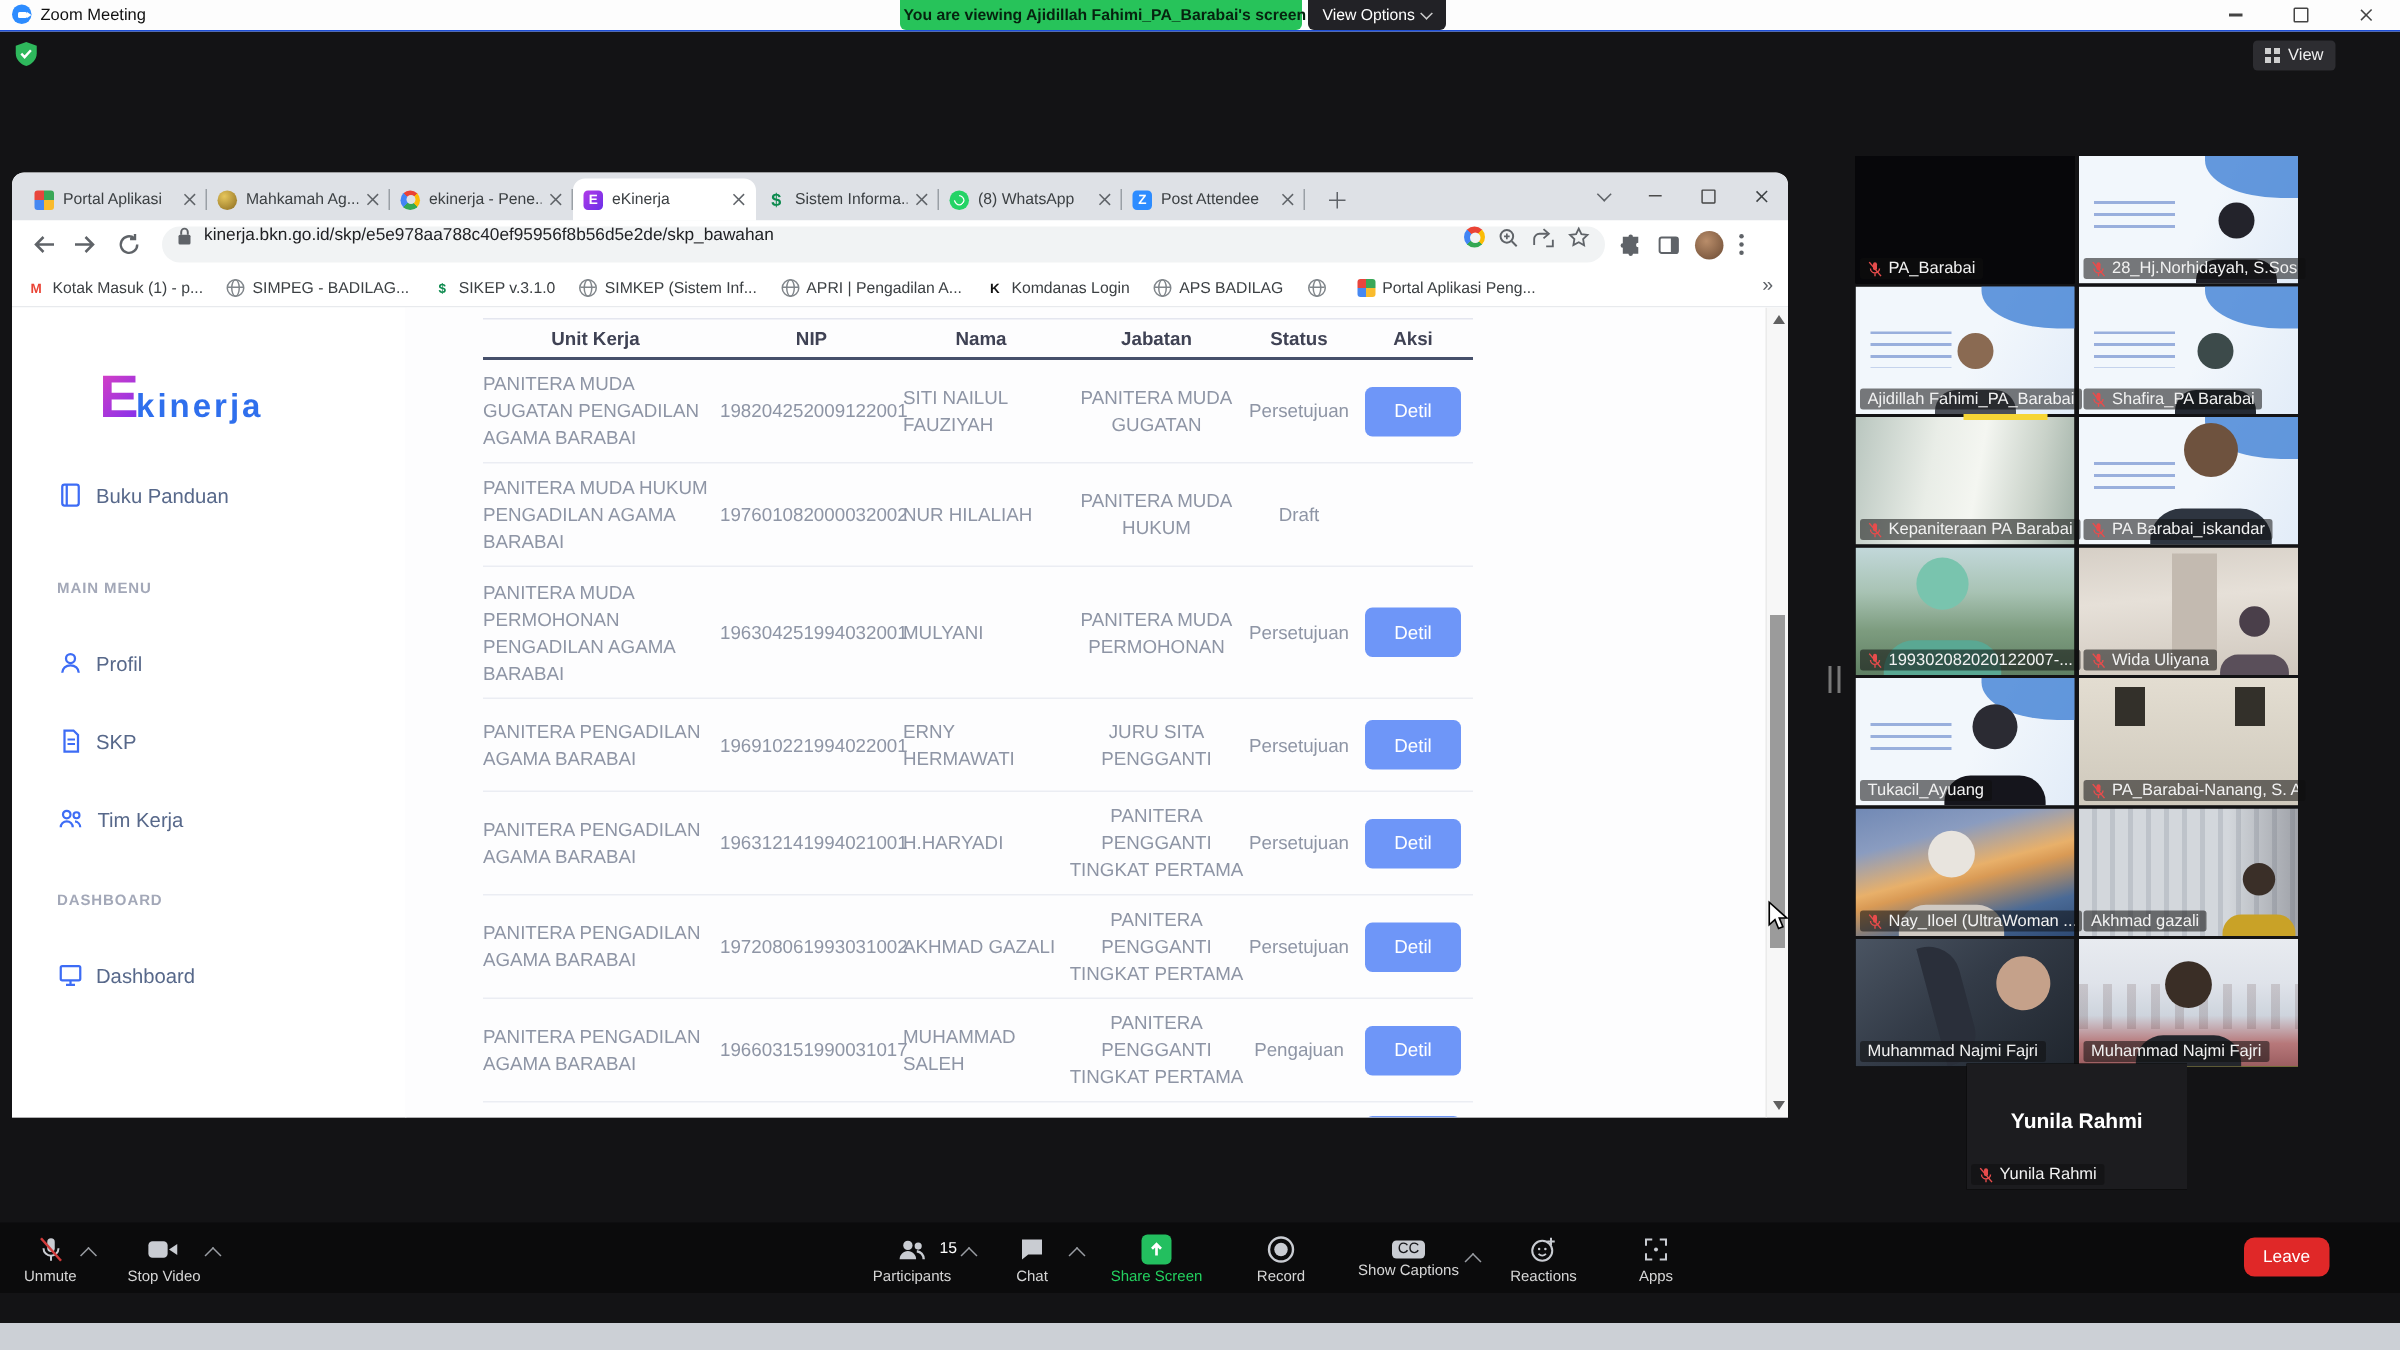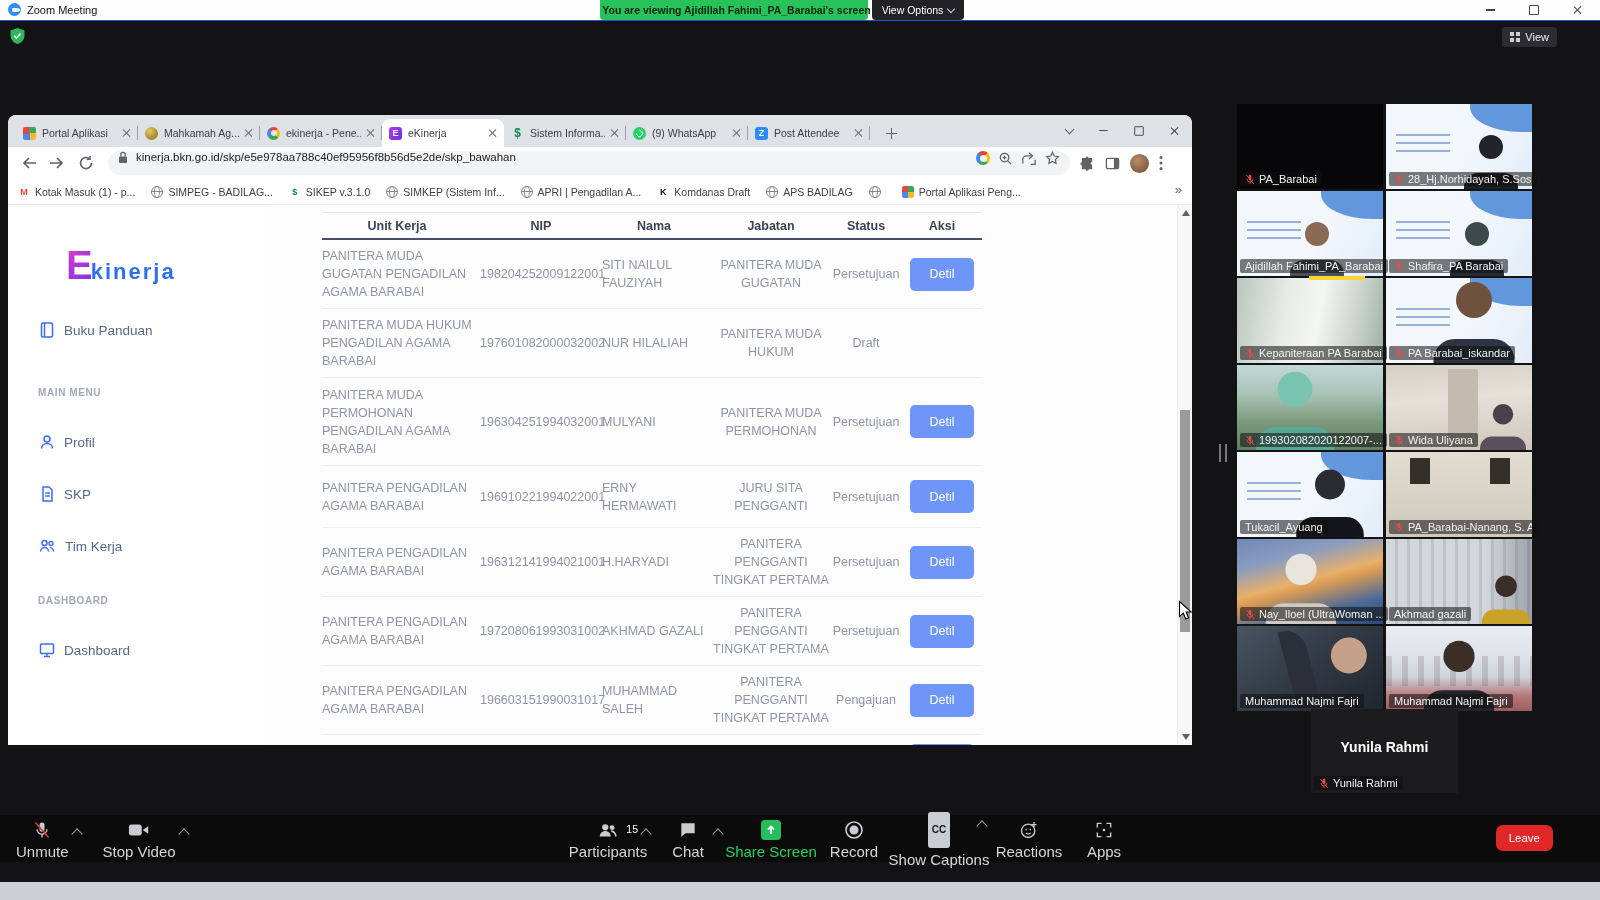--- a/index.html
+++ b/index.html
@@ -166,25 +166,25 @@
 
   
   #handle{left:1219px;top:444px;width:8px;height:18px;border-left:2px solid #787878;border-right:2px solid #787878;box-sizing:border-box;}
 
   
   #ztoolbar{left:0;top:815px;width:1600px;height:47px;background:#0b0b0c;z-index:30;}
   .tgroup{position:absolute;top:0;height:47px;display:flex;align-items:center;}
   #tg-left{left:6px;}
   #tg-center{left:568px;gap:8px;}
   .titem{display:flex;flex-direction:column;align-items:center;justify-content:center;gap:3px;padding:2px 10px 0;position:relative;cursor:pointer;}
-  .titem .tlabel{font-size:15px;color:#d6d6d6;white-space:nowrap;}
+  .titem .tlabel{font-size:10px;color:#d6d6d6;white-space:nowrap;}
   .titem.green .tlabel{color:#23d05f;}
   .caret{width:7px;height:7px;border-left:1.5px solid #9a9da3;border-bottom:1.5px solid #9a9da3;transform:rotate(135deg);position:absolute;top:12px;right:-2px;}
   .pcount{position:absolute;top:5px;right:10px;font-size:10.5px;color:#fff;}
-  .ccbox{background:#c9ccd2;color:#16161a;font-weight:bold;font-size:10px;line-height:12px;padding:12px 4px;border-radius:3px;}
+  .ccbox{background:#c9ccd2;color:#16161a;font-weight:normal;font-size:10px;line-height:12px;padding:0 4px;border-radius:3px;}
   .shic{width:20px;height:20px;background:#23bf5f;border-radius:4px;display:flex;align-items:center;justify-content:center;}
   #leavebtn{position:absolute;right:47px;top:10px;height:26px;padding:0 13px;background:#e02828;border:none;border-radius:7px;color:#fff;font-size:11.5px;cursor:pointer;font-family:inherit;}
   #bottomstrip{left:0;top:882px;width:1600px;height:18px;background:#ccd0d6;z-index:35;}
 
   
   #cursor{position:absolute;left:1178px;top:600px;z-index:99;}
 </style>
 </head>
 <body>
 
@@ -256,21 +256,21 @@
           <span class="tablabel">eKinerja</span>
           <span class="tabclose"></span>
         </div>
         <div class="tab v-sikep">
           <span class="tabicon">$</span>
           <span class="tablabel">Sistem Informa...</span>
           <span class="tabclose"></span>
         </div>
         <div class="tab v-whatsapp">
           <span class="tabicon"></span>
-          <span class="tablabel">(9) WhatsApp</span>
+          <span class="tablabel">(8) WhatsApp</span>
           <span class="tabclose"></span>
         </div>
         <div class="tab v-zoomtab">
           <span class="tabicon">Z</span>
           <span class="tablabel">Post Attendee</span>
           <span class="tabclose"></span>
         </div>
       <div id="newtab">
           <span class="plus"></span>
         </div>
@@ -358,21 +358,21 @@
       <div class="bm v-globe">
         <span class="tabicon"></span>
         <span>SIMKEP (Sistem Inf...</span>
       </div>
       <div class="bm v-globe">
         <span class="tabicon"></span>
         <span>APRI | Pengadilan A...</span>
       </div>
       <div class="bm v-komdanas">
         <span class="tabicon">K</span>
-        <span>Komdanas Draft</span>
+        <span>Komdanas Login</span>
       </div>
       <div class="bm v-globe">
         <span class="tabicon"></span>
         <span>APS BADILAG</span>
       </div>
       <div class="bm v-globe">
         <span class="tabicon"></span>
         <span></span>
       </div>
       <div class="bm v-grid">

